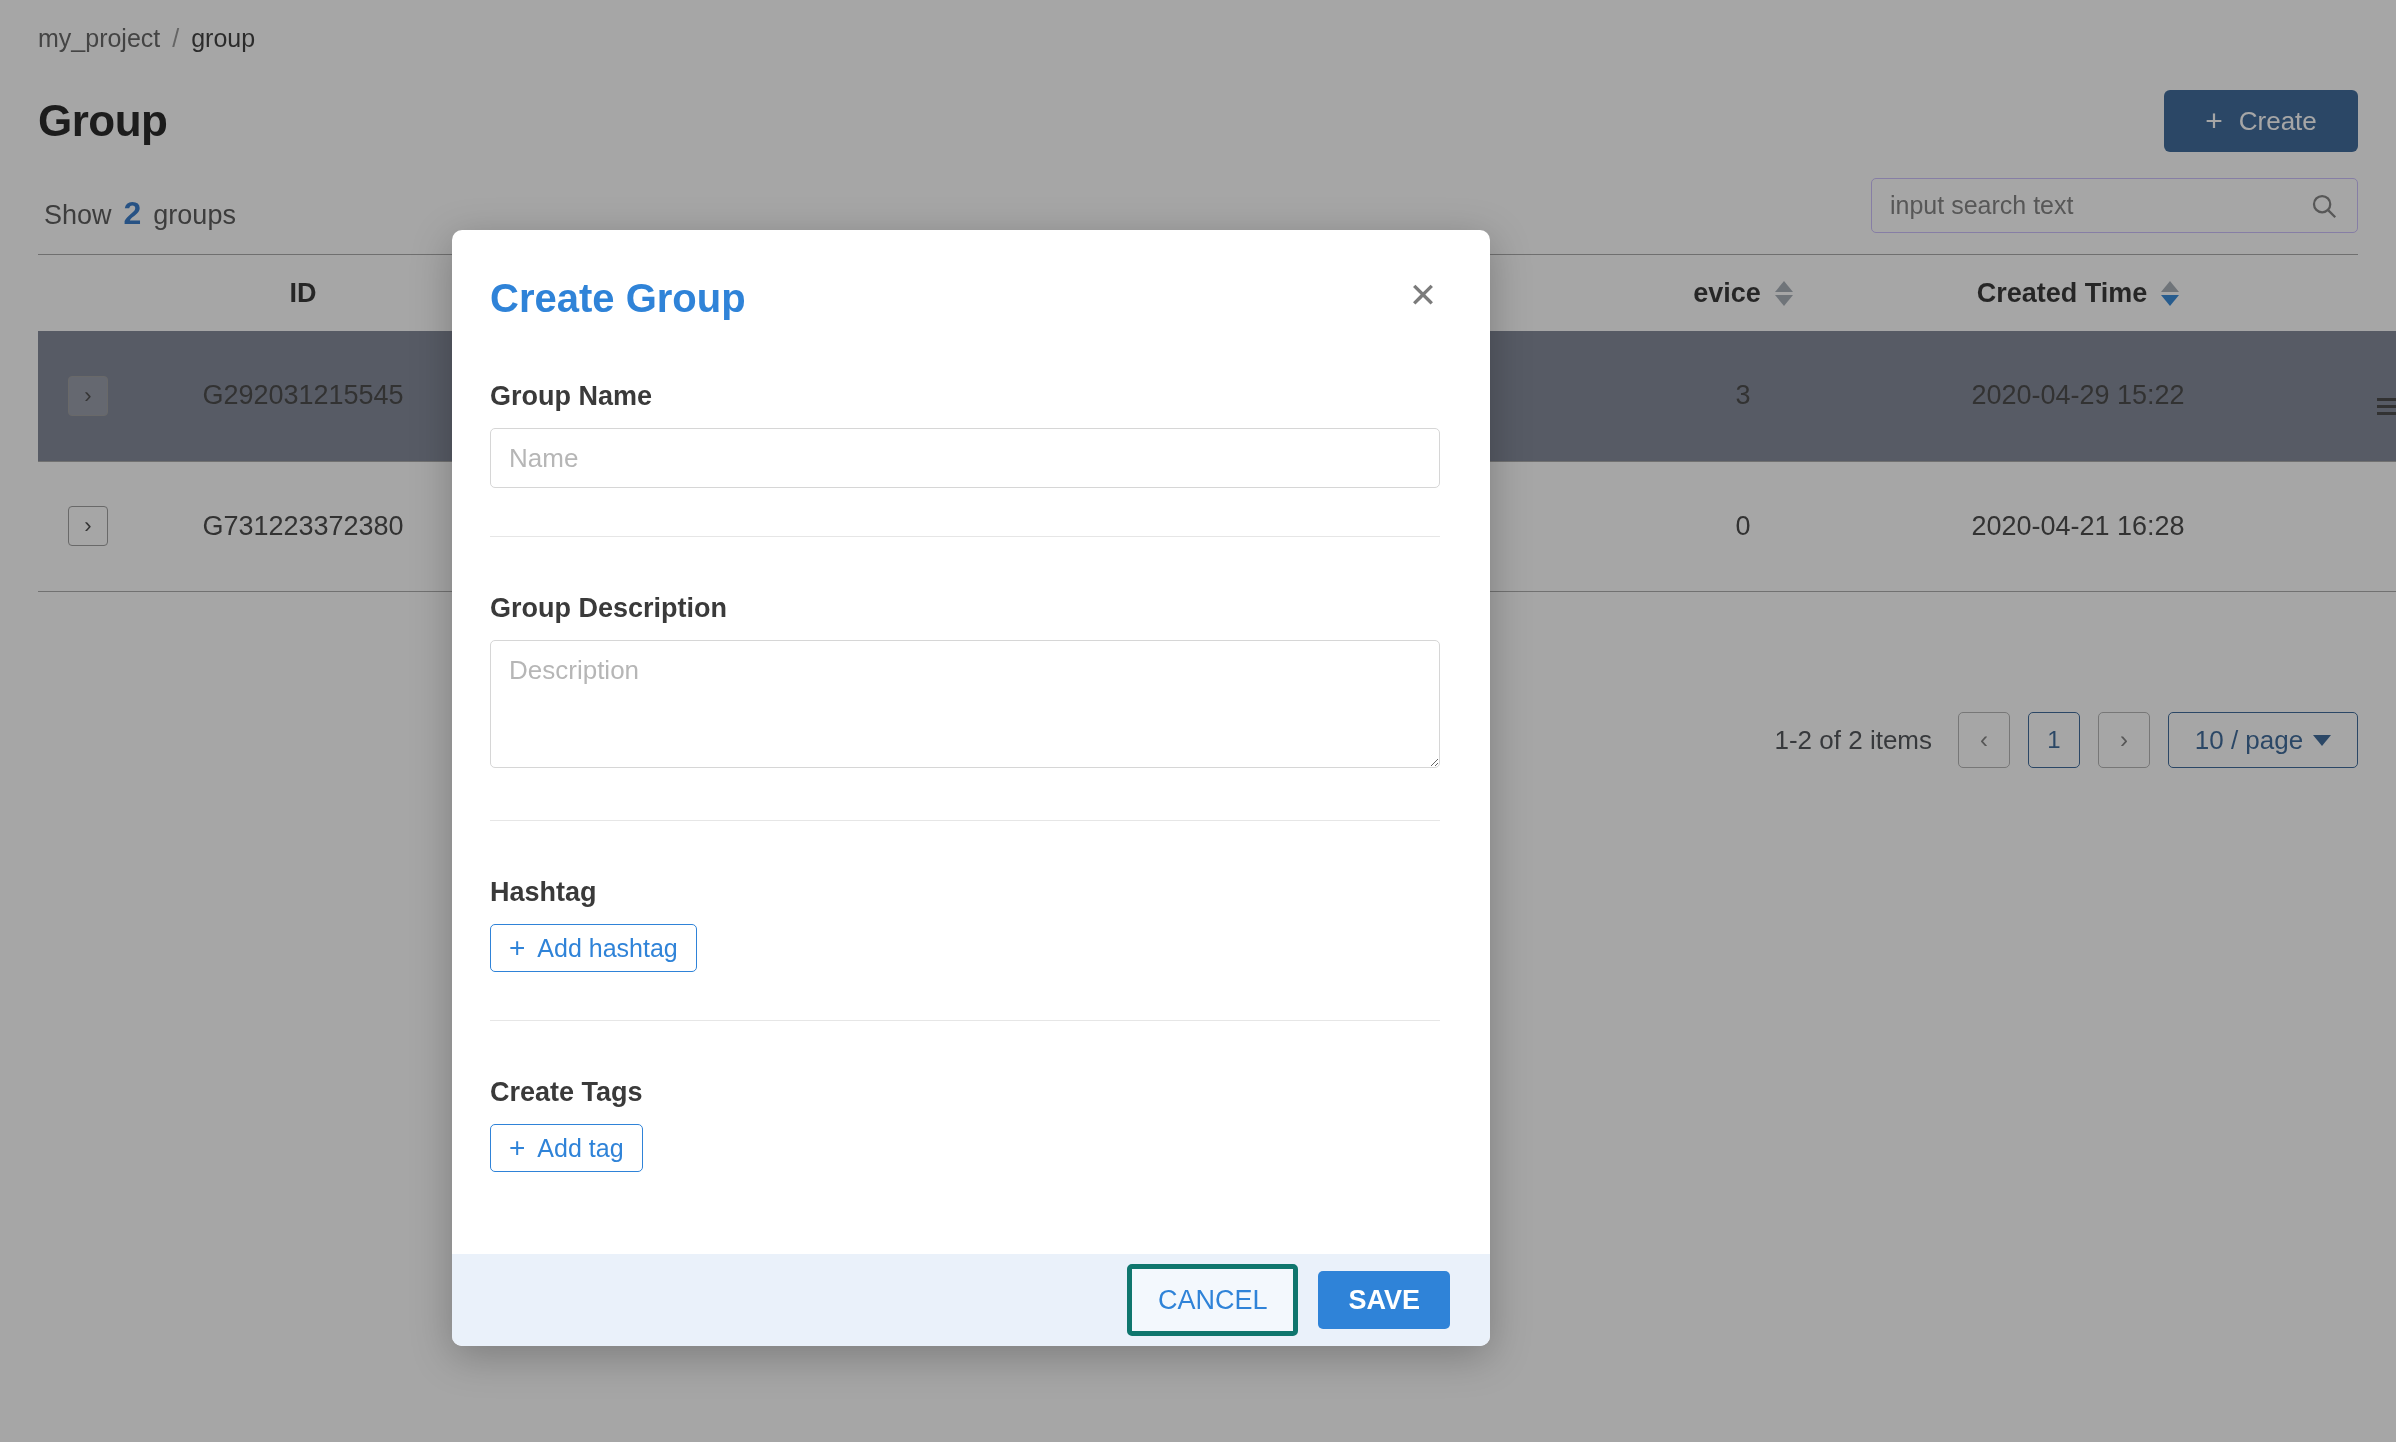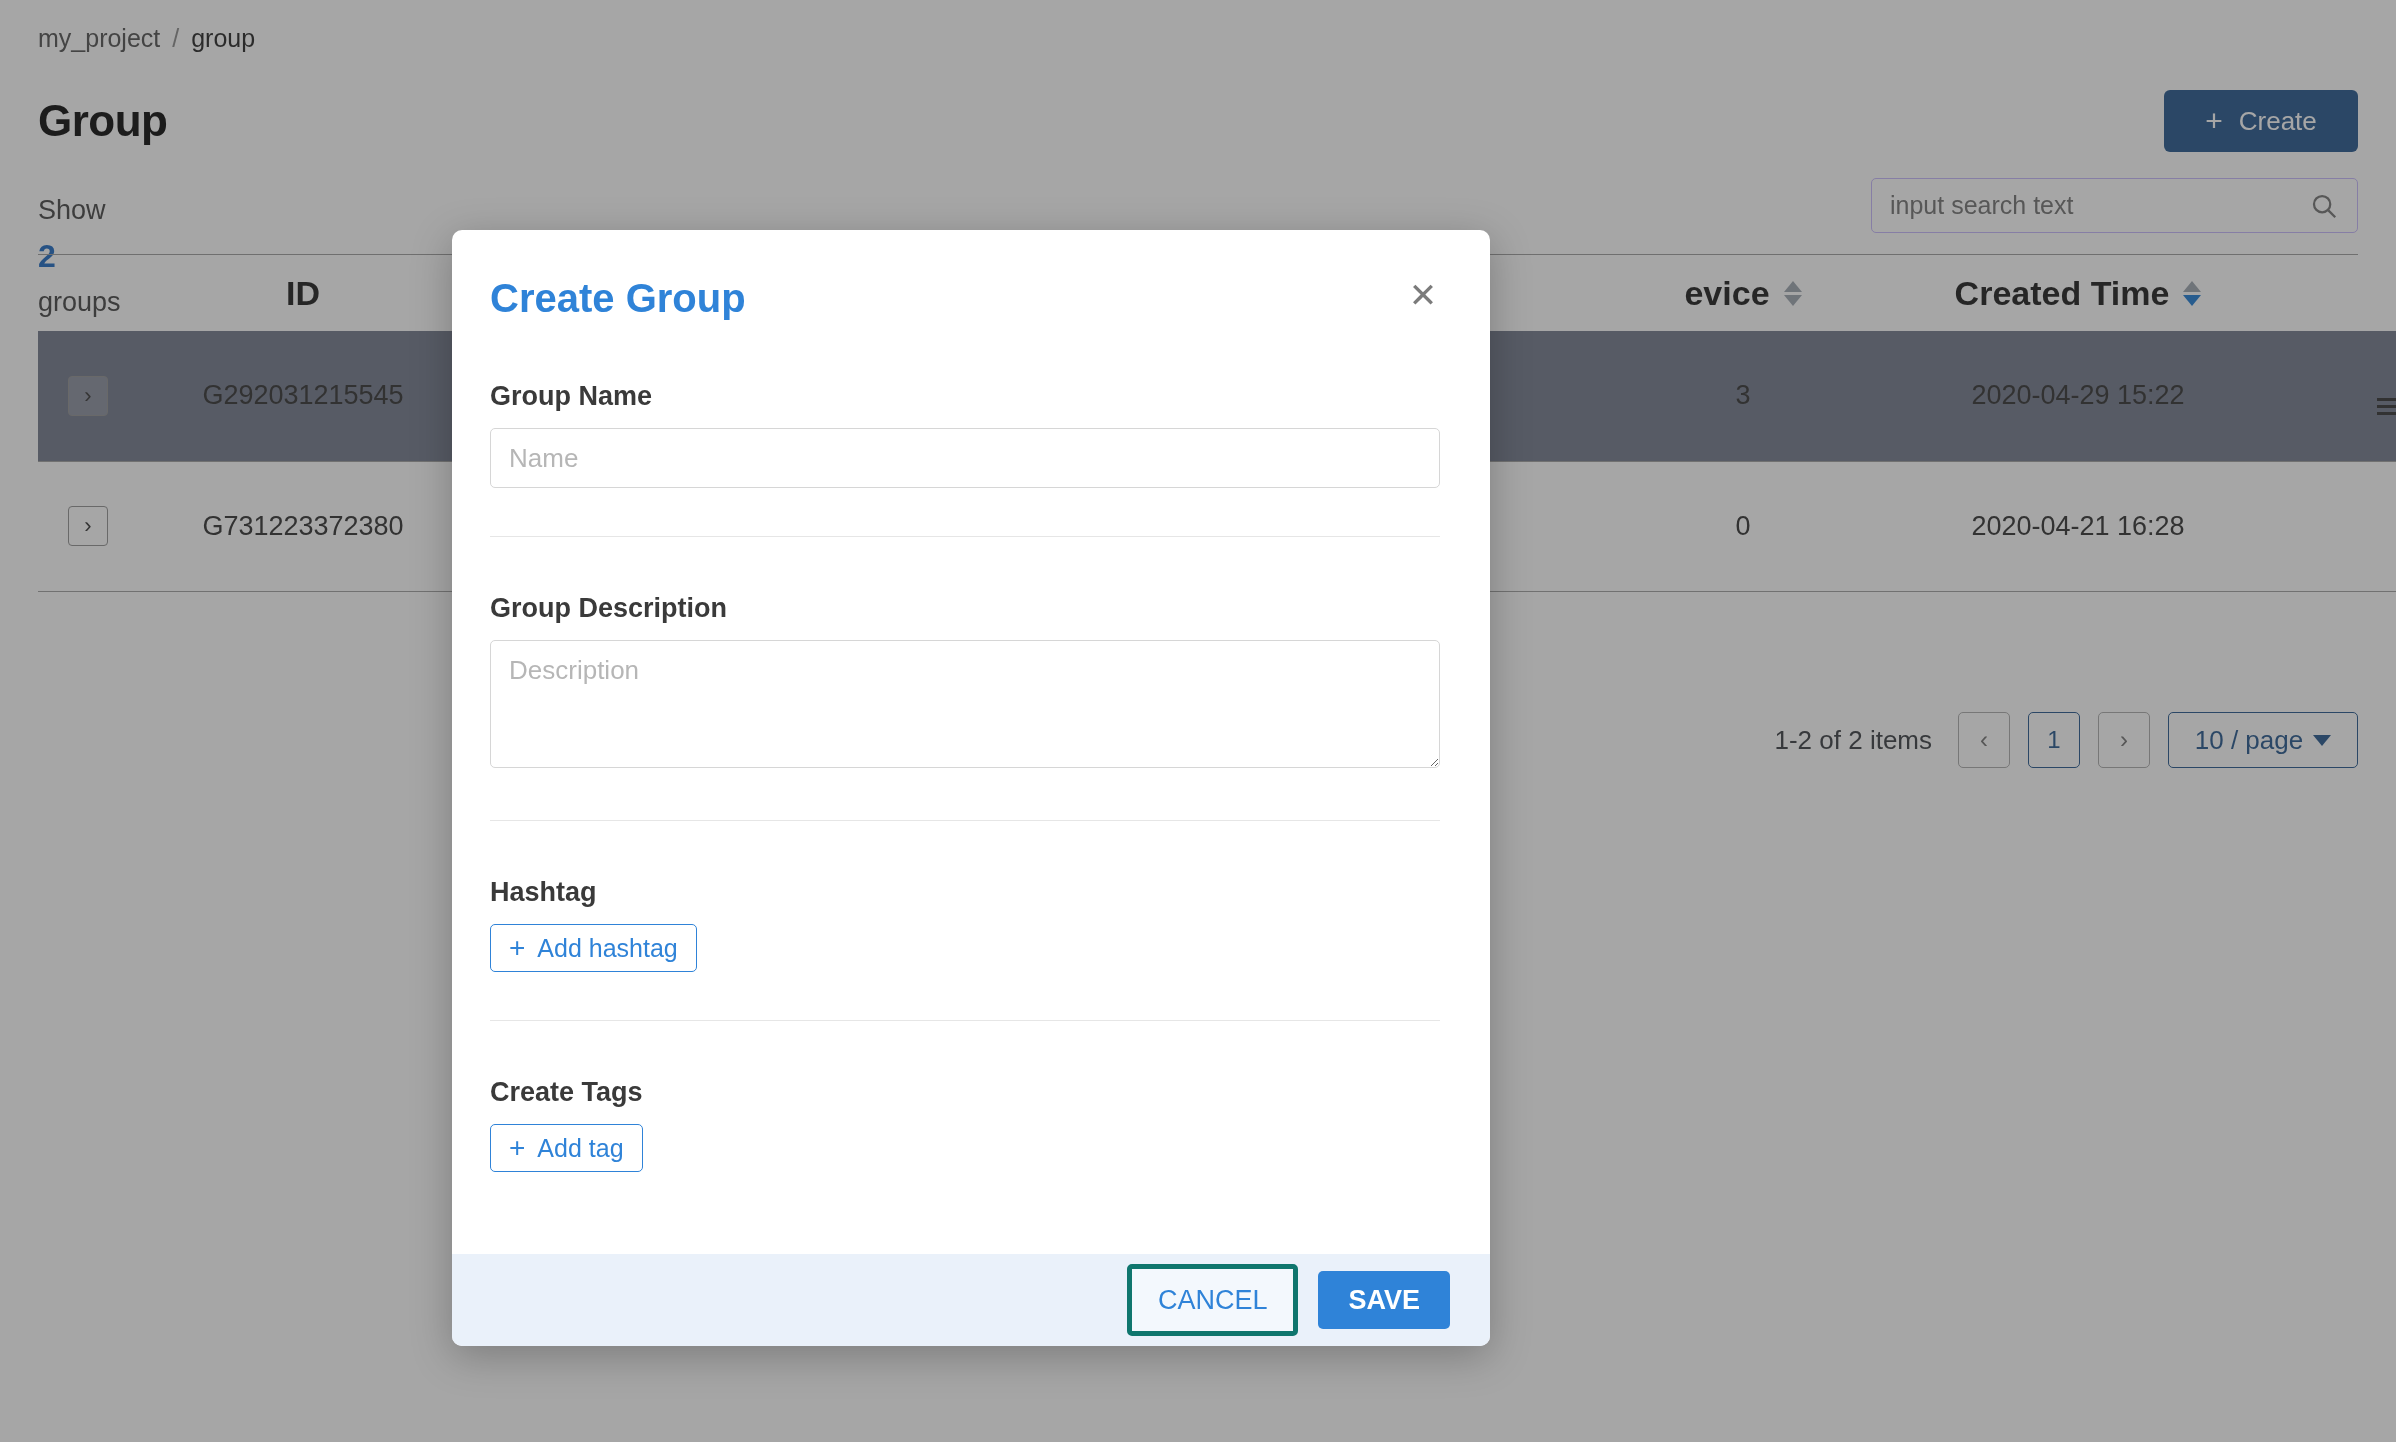--- a/index.html
+++ b/index.html
@@ -43,28 +43,27 @@
     position: absolute;
     left: 38px; top: 96px;
     font-size: 44px;
     font-weight: bold;
     color: #000;
     letter-spacing: -0.5px;
   }
 
   .show-line {
     position: absolute;
-    left: 38px; top: 195px;
+    left: 44px; top: 195px;
     font-size: 27px;
     color: #3d3d3d;
     display: flex;
     align-items: baseline;
     gap: 12px;
     white-space: nowrap;
-    flex-direction: column;
   }
   .show-line .count {
     color: #1565c0;
     font-size: 32px;
     font-weight: bold;
   }
 
   .create-btn {
     position: absolute;
     right: 38px; top: 90px;
@@ -104,21 +103,21 @@
   
   .table-wrap {
     position: absolute;
     left: 38px; right: 38px;
     top: 254px;
     border-top: 1px solid #9a9a9a;
   }
   .tbl { width: 100%; border-collapse: collapse; table-layout: fixed; }
   .tbl th {
     height: 76px;
-    font-size: 34px;
+    font-size: 27px;
     font-weight: bold;
     color: #141414;
     text-align: center;
     padding: 0;
     background: transparent;
     vertical-align: middle;
   }
   .tbl th .th-inner {
     display: flex;
     align-items: center;

